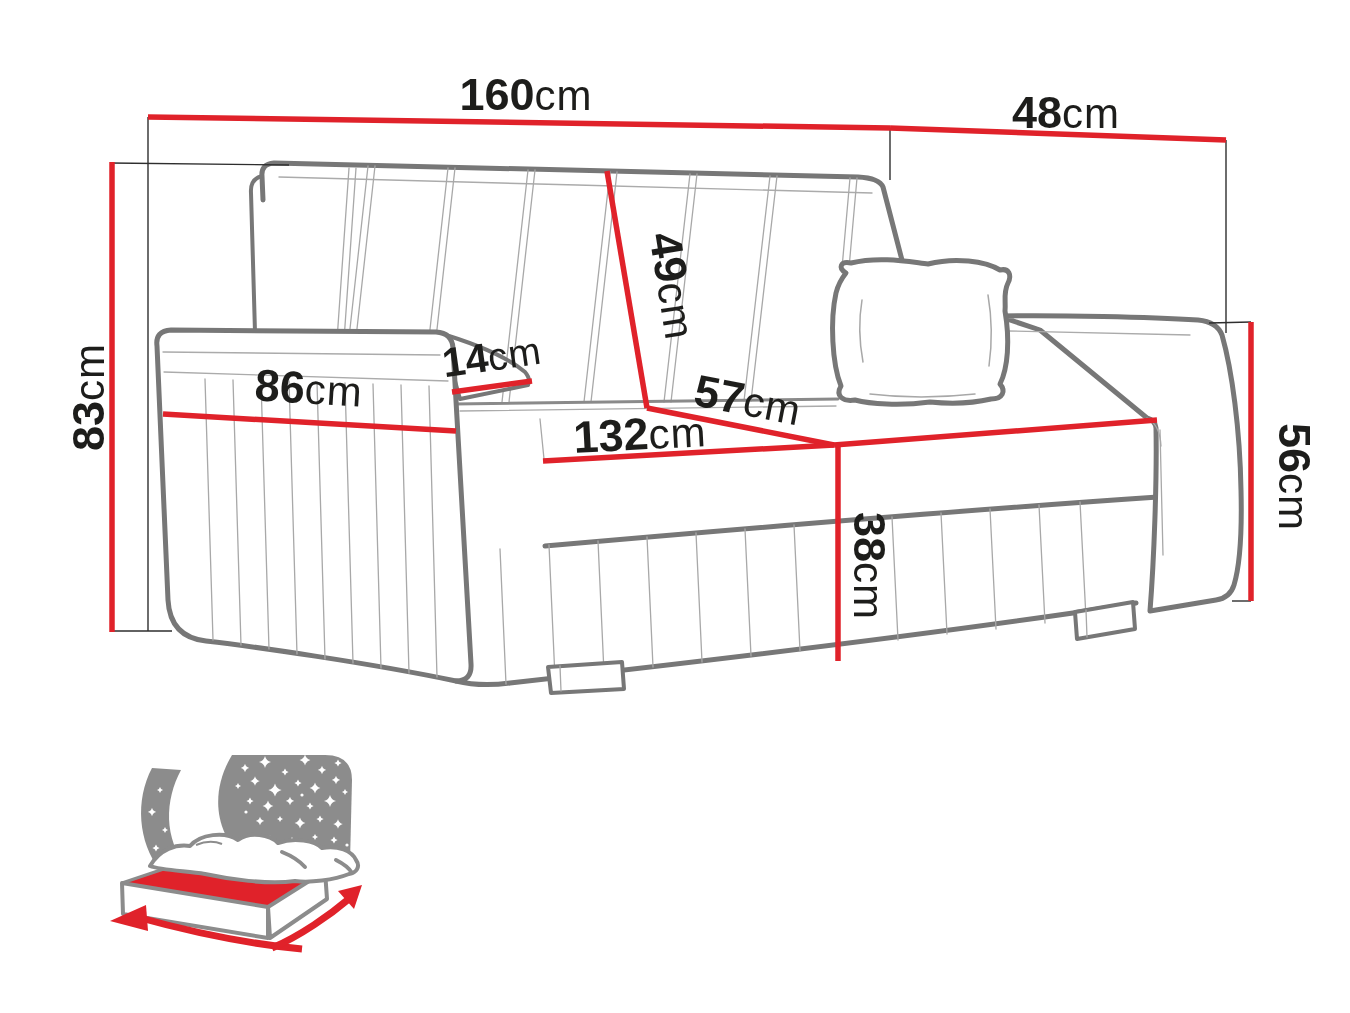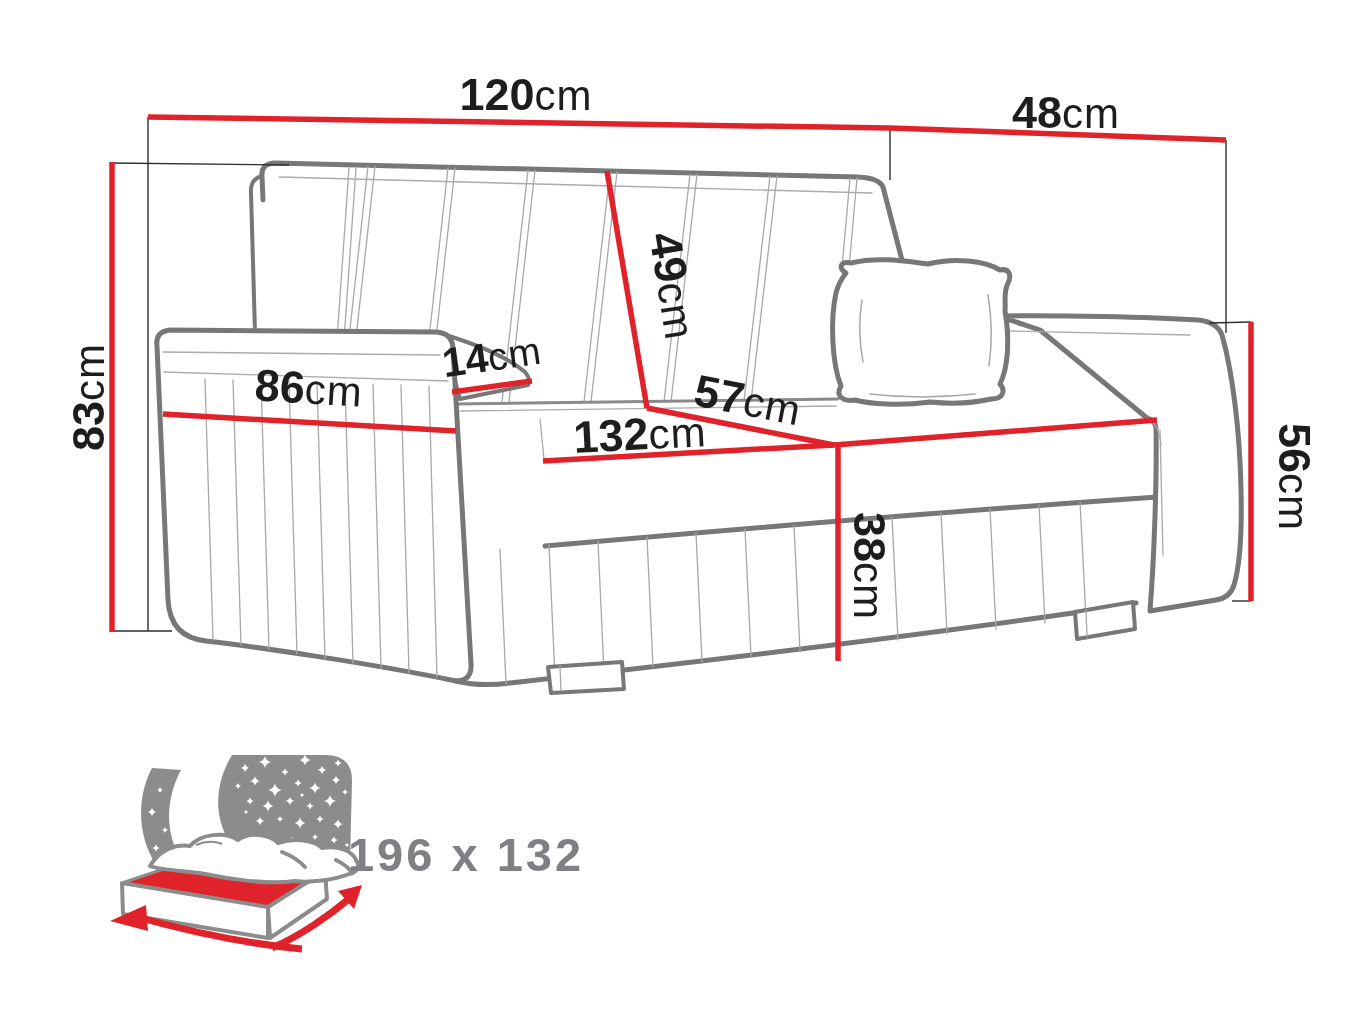--- a/index.html
+++ b/index.html
@@ -223,21 +223,21 @@
         <path d="M137,917 C180,929 240,943 302,949"></path>
         <path d="M272,948 C300,936 330,915 350,898"></path>
       </g>
       <path d="M146,905 L110,921 L148,931 Z" fill="#e0222a"></path>
       <path d="M338,891 L362,885 L354,909 Z" fill="#e0222a"></path>
     </g>
   </g>
 </svg>
 
   <div class="dim d160">
-    <span class="num">120</span><span class="unit">cm</span>
+    <span class="num">160</span><span class="unit">cm</span>
   </div>
   <div class="dim d98">
     <span class="num">48</span><span class="unit">cm</span>
   </div>
   <div class="dim d83">
     <span class="num">83</span><span class="unit">cm</span>
   </div>
   <div class="dim d49">
     <span class="num">49</span><span class="unit">cm</span>
   </div>
@@ -253,14 +253,13 @@
   <div class="dim d57">
     <span class="num">57</span><span class="unit">cm</span>
   </div>
   <div class="dim d38">
     <span class="num">38</span><span class="unit">cm</span>
   </div>
   <div class="dim d56">
     <span class="num">56</span><span class="unit">cm</span>
   </div>
 
-  <div class="bedsize">196 x 132</div>
 </div>
 
 </body></html>

